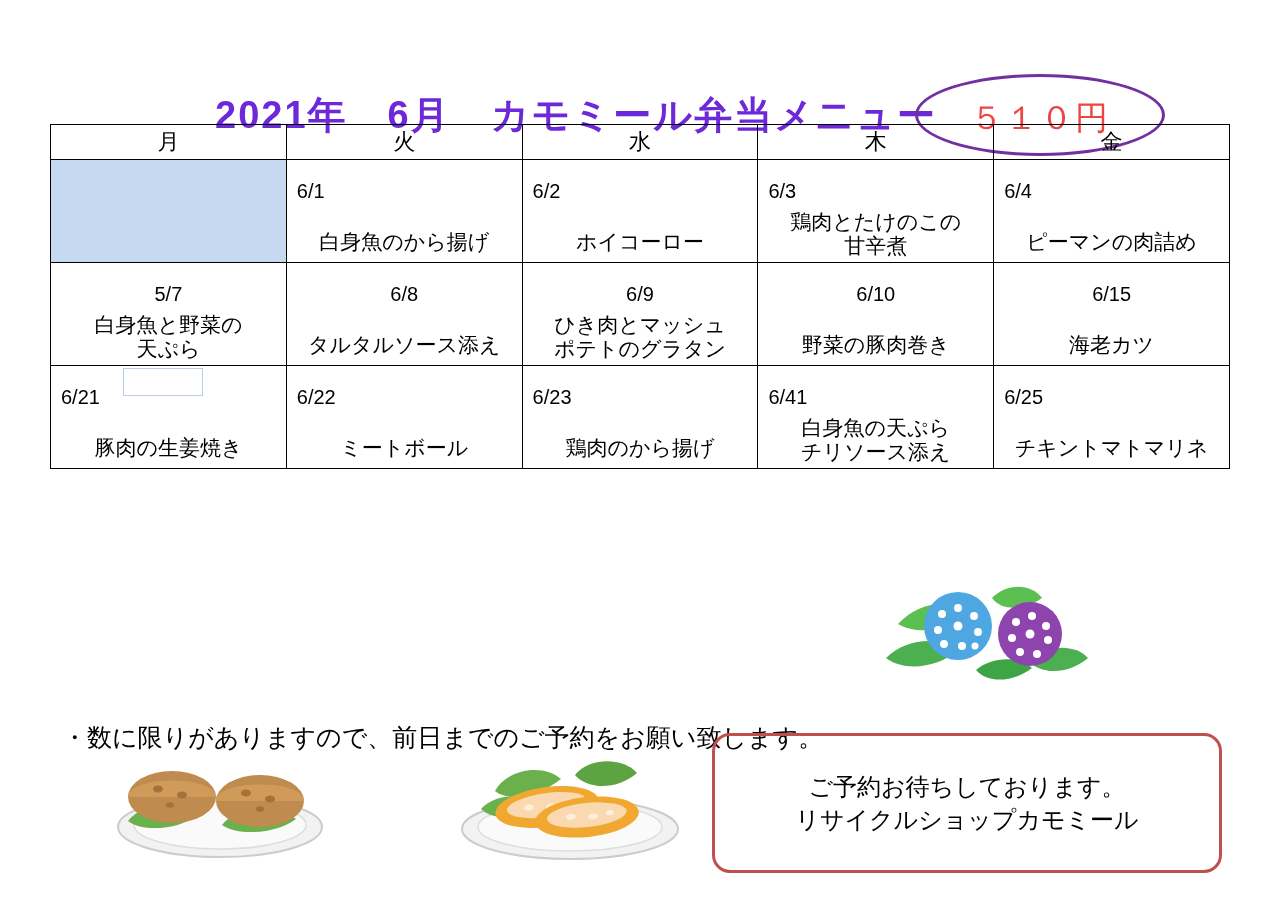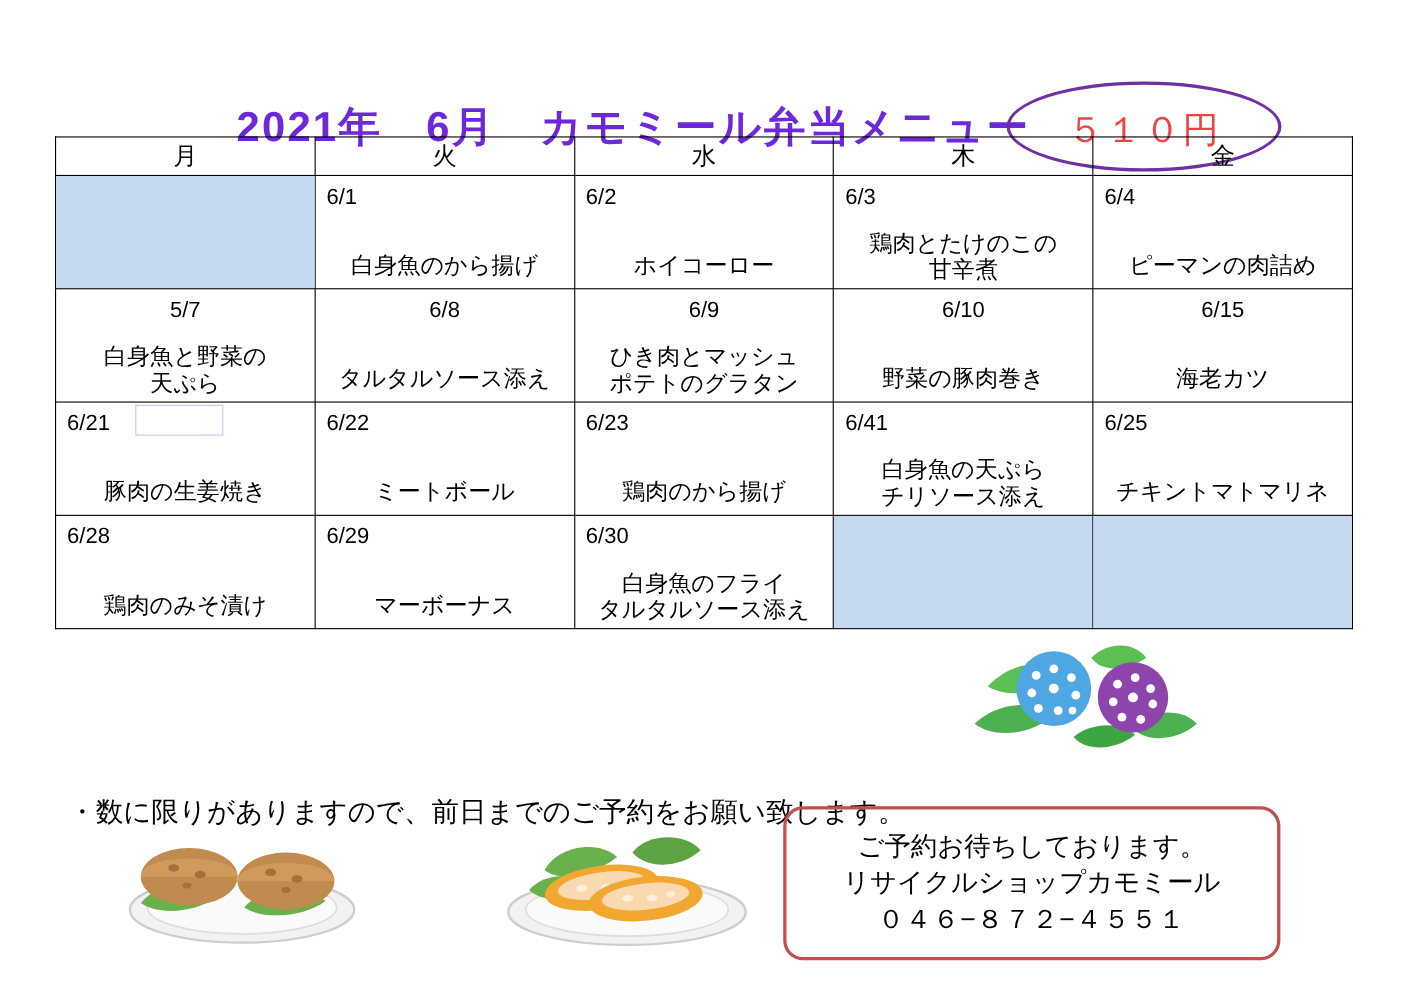--- a/index.html
+++ b/index.html
@@ -76,21 +76,21 @@
     font-weight: normal;
     text-align: center;
     vertical-align: middle;
   }
   .cell {
     height: 102px;
     position: relative;
   }
   .cell .date {
     position: absolute;
-    top: 8px;
+    top: 20px;
     left: 10px;
     font-size: 20px;
     line-height: 1.1;
     color: #000000;
   }
   .cell.center-date .date {
     left: 0;
     width: 100%;
     text-align: center;
   }
@@ -130,21 +130,21 @@
     letter-spacing: 0px;
     white-space: nowrap;
     margin-top: 41px;
   }
 
   
   .contact-box {
     position: absolute;
     left: 712px;
     top: 733px;
-    width: 452px;
+    width: 510px;
     height: 140px;
     border: 3px solid #c0504d;
     border-radius: 18px;
     box-sizing: border-box;
     display: flex;
     flex-direction: column;
     align-items: center;
     justify-content: center;
   }
   .contact-box div {
@@ -255,36 +255,20 @@
           <div class="dish">鶏肉のから揚げ</div>
         </td>
         <td class="cell">
           <div class="date">6/41</div>
           <div class="dish two-line">白身魚の天ぷら<br>チリソース添え</div>
         </td>
         <td class="cell">
           <div class="date">6/25</div>
           <div class="dish">チキントマトマリネ</div>
         </td>
-      </tr>
-      <tr>
-        <td class="cell">
-          <div class="date">6/28</div>
-          <div class="dish">鶏肉のみそ漬け</div>
-        </td>
-        <td class="cell">
-          <div class="date">6/29</div>
-          <div class="dish">マーボーナス</div>
-        </td>
-        <td class="cell">
-          <div class="date">6/30</div>
-          <div class="dish two-line">白身魚のフライ<br>タルタルソース添え</div>
-        </td>
-        <td class="cell blue"></td>
-        <td class="cell blue"></td>
       </tr>
     </tbody>
 </table>
 
 <div class="notice">・数に限りがありますので、前日までのご予約をお願い致します。</div>
 
 <div class="illus hydrangea">
   <svg width="215" height="115" viewBox="0 0 215 115" xmlns="http://www.w3.org/2000/svg">
 
     <path d="M18 46 C40 22, 74 20, 92 36 C72 52, 38 58, 18 46 Z" fill="#5bbf52"></path>
@@ -366,14 +350,13 @@
       <ellipse cx="116" cy="80" rx="5" ry="3" fill="#ffeedd" transform="rotate(-6 132 82)"></ellipse>
       <ellipse cx="138" cy="82" rx="5" ry="3" fill="#ffeedd" transform="rotate(-6 132 82)"></ellipse>
       <ellipse cx="155" cy="80" rx="4" ry="2.6" fill="#ffeedd" transform="rotate(-6 132 82)"></ellipse>
     </g>
   </svg>
 </div>
 
 <div class="contact-box">
   <div>ご予約お待ちしております。</div>
   <div>リサイクルショップカモミール</div>
-  <div class="phone">０４６−８７２−４５５１</div>
 </div>
 
 </body></html>

